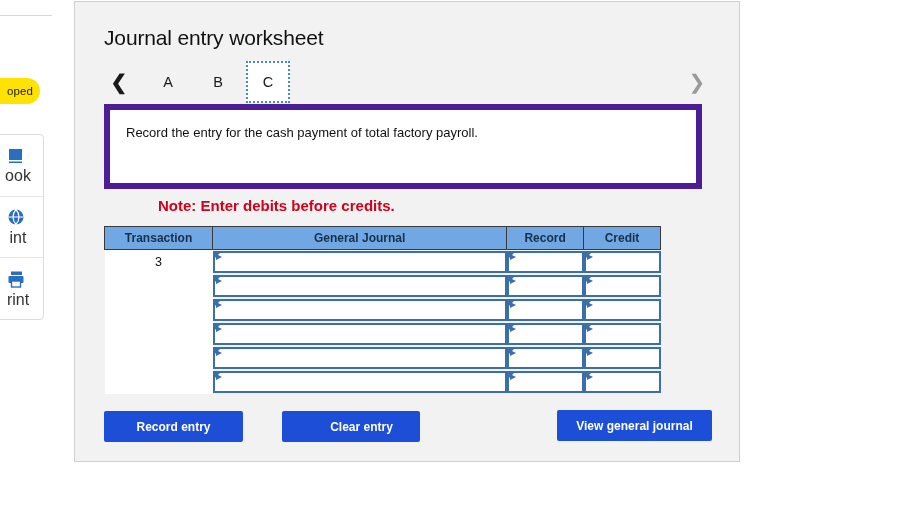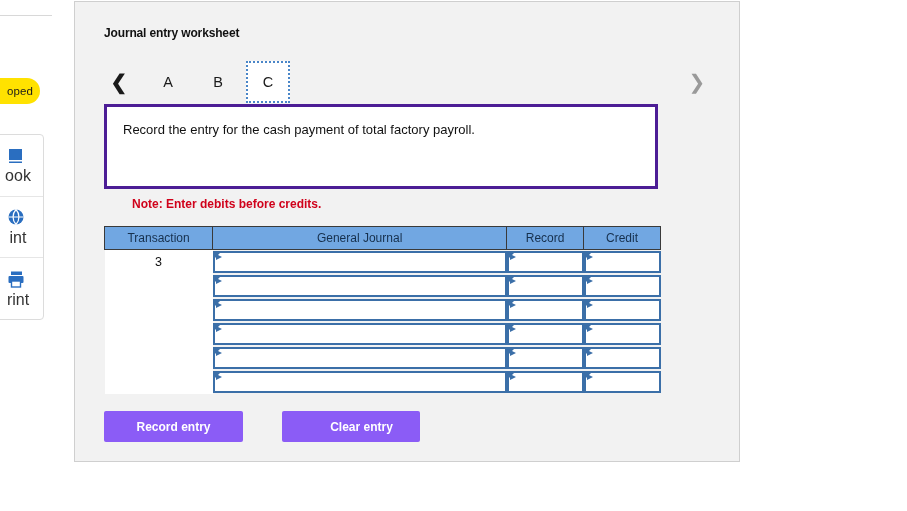--- a/index.html
+++ b/index.html
@@ -60,21 +60,21 @@
   .card {
     position: absolute;
     left: 74px; top: 1px;
     width: 666px; height: 461px;
     background: #f2f2f2;
     border: 1px solid #cfcfcf;
   }
 
   .page-title {
     position: absolute; left: 29px; top: 24px;
-    font-size: 12px; font-weight: bold; color: #111;
+    font-size: 21px; font-weight: normal; color: #111;
     letter-spacing: -0.15px;
   }
 
   
   .tabstrip {
     position: absolute; left: 29px; top: 58px;
     width: 608px; height: 44px;
     display: flex; align-items: center;
   }
   .chev {
@@ -97,47 +97,47 @@
   }
   .tab.first { margin-left: 12px; }
   .tab.active {
     background: #ffffff;
     border: 2px dotted #4a86c8;
   }
 
   
   .prompt-box {
     position: absolute; left: 29px; top: 102px;
-    width: 554px; height: 85px;
-    background: #ffffff;
-    border: 3px solid #4c1d95;
+    width: 598px; height: 85px;
+    background: #ffffff;
+    border: 6px solid #4c1d95;
   }
   .prompt-text {
     position: absolute; left: 16px; top: 15px;
     font-size: 13px; color: #111;
   }
 
   .note {
-    position: absolute; left: 13px; top: 195px;
-    font-size: 12px; color: #d0021b; font-weight: bold; padding-left: 44px;
+    position: absolute; left: 39px; top: 195px;
+    font-size: 15px; color: #d0021b; font-weight: bold; padding-left: 44px;
   }
 
   
   .jtable {
     position: absolute; left: 29px; top: 224px;
     width: 557px;
     border-collapse: collapse;
     table-layout: fixed;
   }
   .jtable th {
     background: #71a7e2;
     border: 1px solid #3a3a3a;
     color: #16304d;
     font-size: 12px;
-    font-weight: normal;
+    font-weight: bold;
     height: 23px;
     padding: 0;
     text-align: center;
   }
   .col-tr { width: 104px; }
   .col-gj { width: 283px; }
   .col-db { width: 74px; }
   .col-cr { width: 74px; }
 
   .jtable td { padding: 0; border: none; }
@@ -185,21 +185,21 @@
     width: 0; height: 0;
     border-left: 6px solid #3b6fa8;
     border-top: 3px solid transparent;
     border-bottom: 3px solid transparent;
   }
 
   
   .btn {
     position: absolute;
     height: 31px;
-    background: #8b5cf6;
+    background: #1d4ed8;
     color: #ffffff;
     font-size: 12px;
     font-weight: bold;
     border: none;
     border-radius: 2px;
     cursor: pointer;
     font-family: "Liberation Sans", sans-serif;
   }
   .btn-record { left: 29px; top: 409px; width: 139px; }
   .btn-clear  { left: 207px; top: 409px; width: 138px; padding-left: 27px; }
@@ -397,15 +397,16 @@
             <div class="inputcell">
                 <span class="tri"></span>
               </div>
           </td>
         </tr>
       </tbody>
     </table>
 
     <button class="btn btn-record">Record entry</button>
     <button class="btn btn-clear">Clear entry</button>
+    <button class="btn btn-view">View general journal</button>
 
   </div>
 </div>
 
 </body></html>

